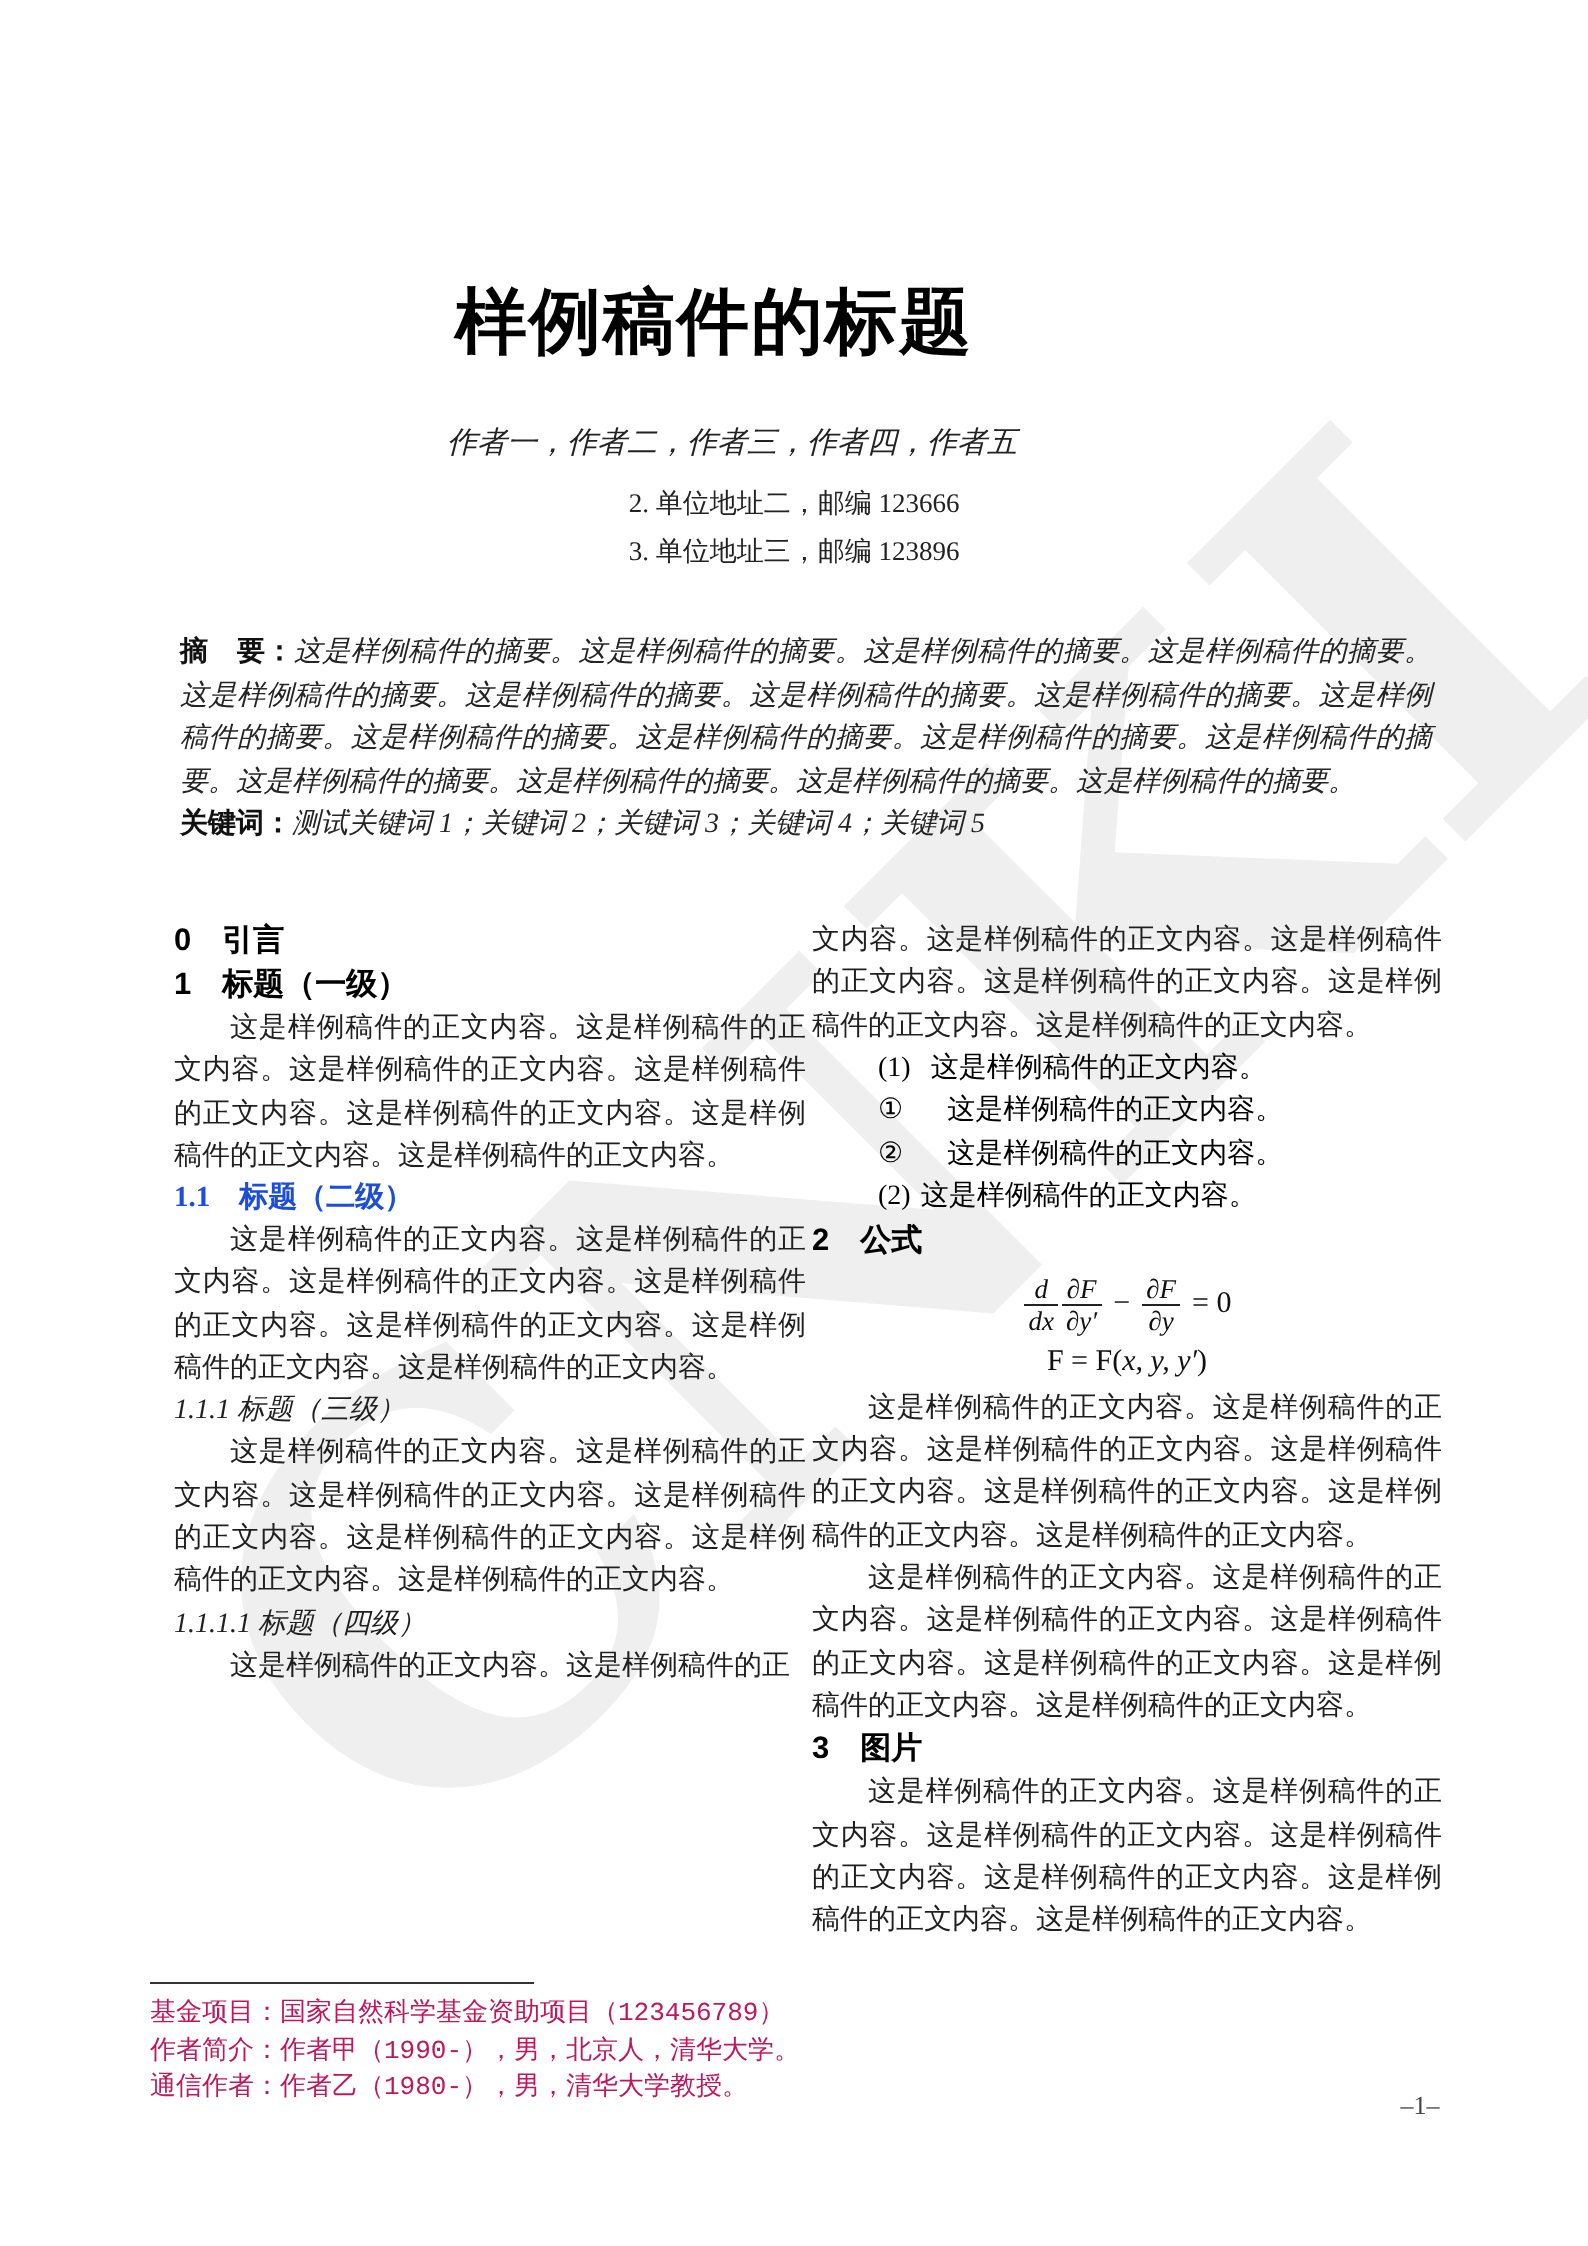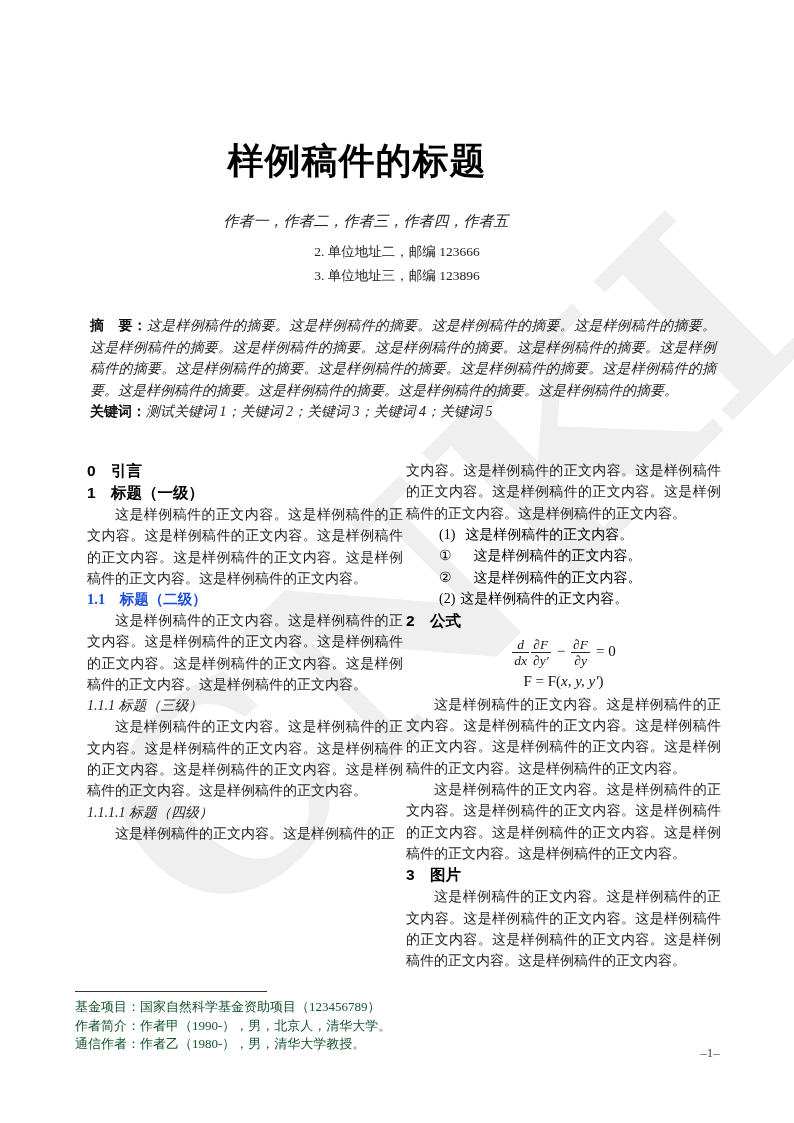--- a/index.html
+++ b/index.html
@@ -66,21 +66,21 @@
   .formula { text-align:center; font-size:15px; margin:5px 0 4px 0; color:#111; }
   .formula .it, .frac { font-style:italic; font-family:"Liberation Serif","DejaVu Serif",serif;margin-top:40px; }
   .frac { display:inline-flex; flex-direction:column; vertical-align:middle; text-align:center; font-size:13.5px; line-height:15px; margin:0 1px; }
   .frac .den { border-top:1px solid #222; padding:0 2px; }
   .frac .num { padding:0 2px; }
   .op { display:inline-block; margin:0 5px; font-style:normal; }
   .rhs { display:inline-block; margin-left:5px; font-style:normal; }
   
   .footnote { position:absolute; left:75px; top:991px; width:340px; }
   .fn-rule { width:192px; height:0; border-top:1.5px solid #333; margin-bottom:6px; }
-  .fn-line { font-size:13px; line-height:18.5px; color:#14532d; }
+  .fn-line { font-size:13px; line-height:18.5px; color:#be185d;font-family:Liberation Mono, monospace; }
   
   .pageno {
     position:absolute; left:680px; top:1045px; width:60px; text-align:center;
     font-size:13px; color:#444;
   }
 </style>
 </head>
 <body>
 
 <div class="page">

